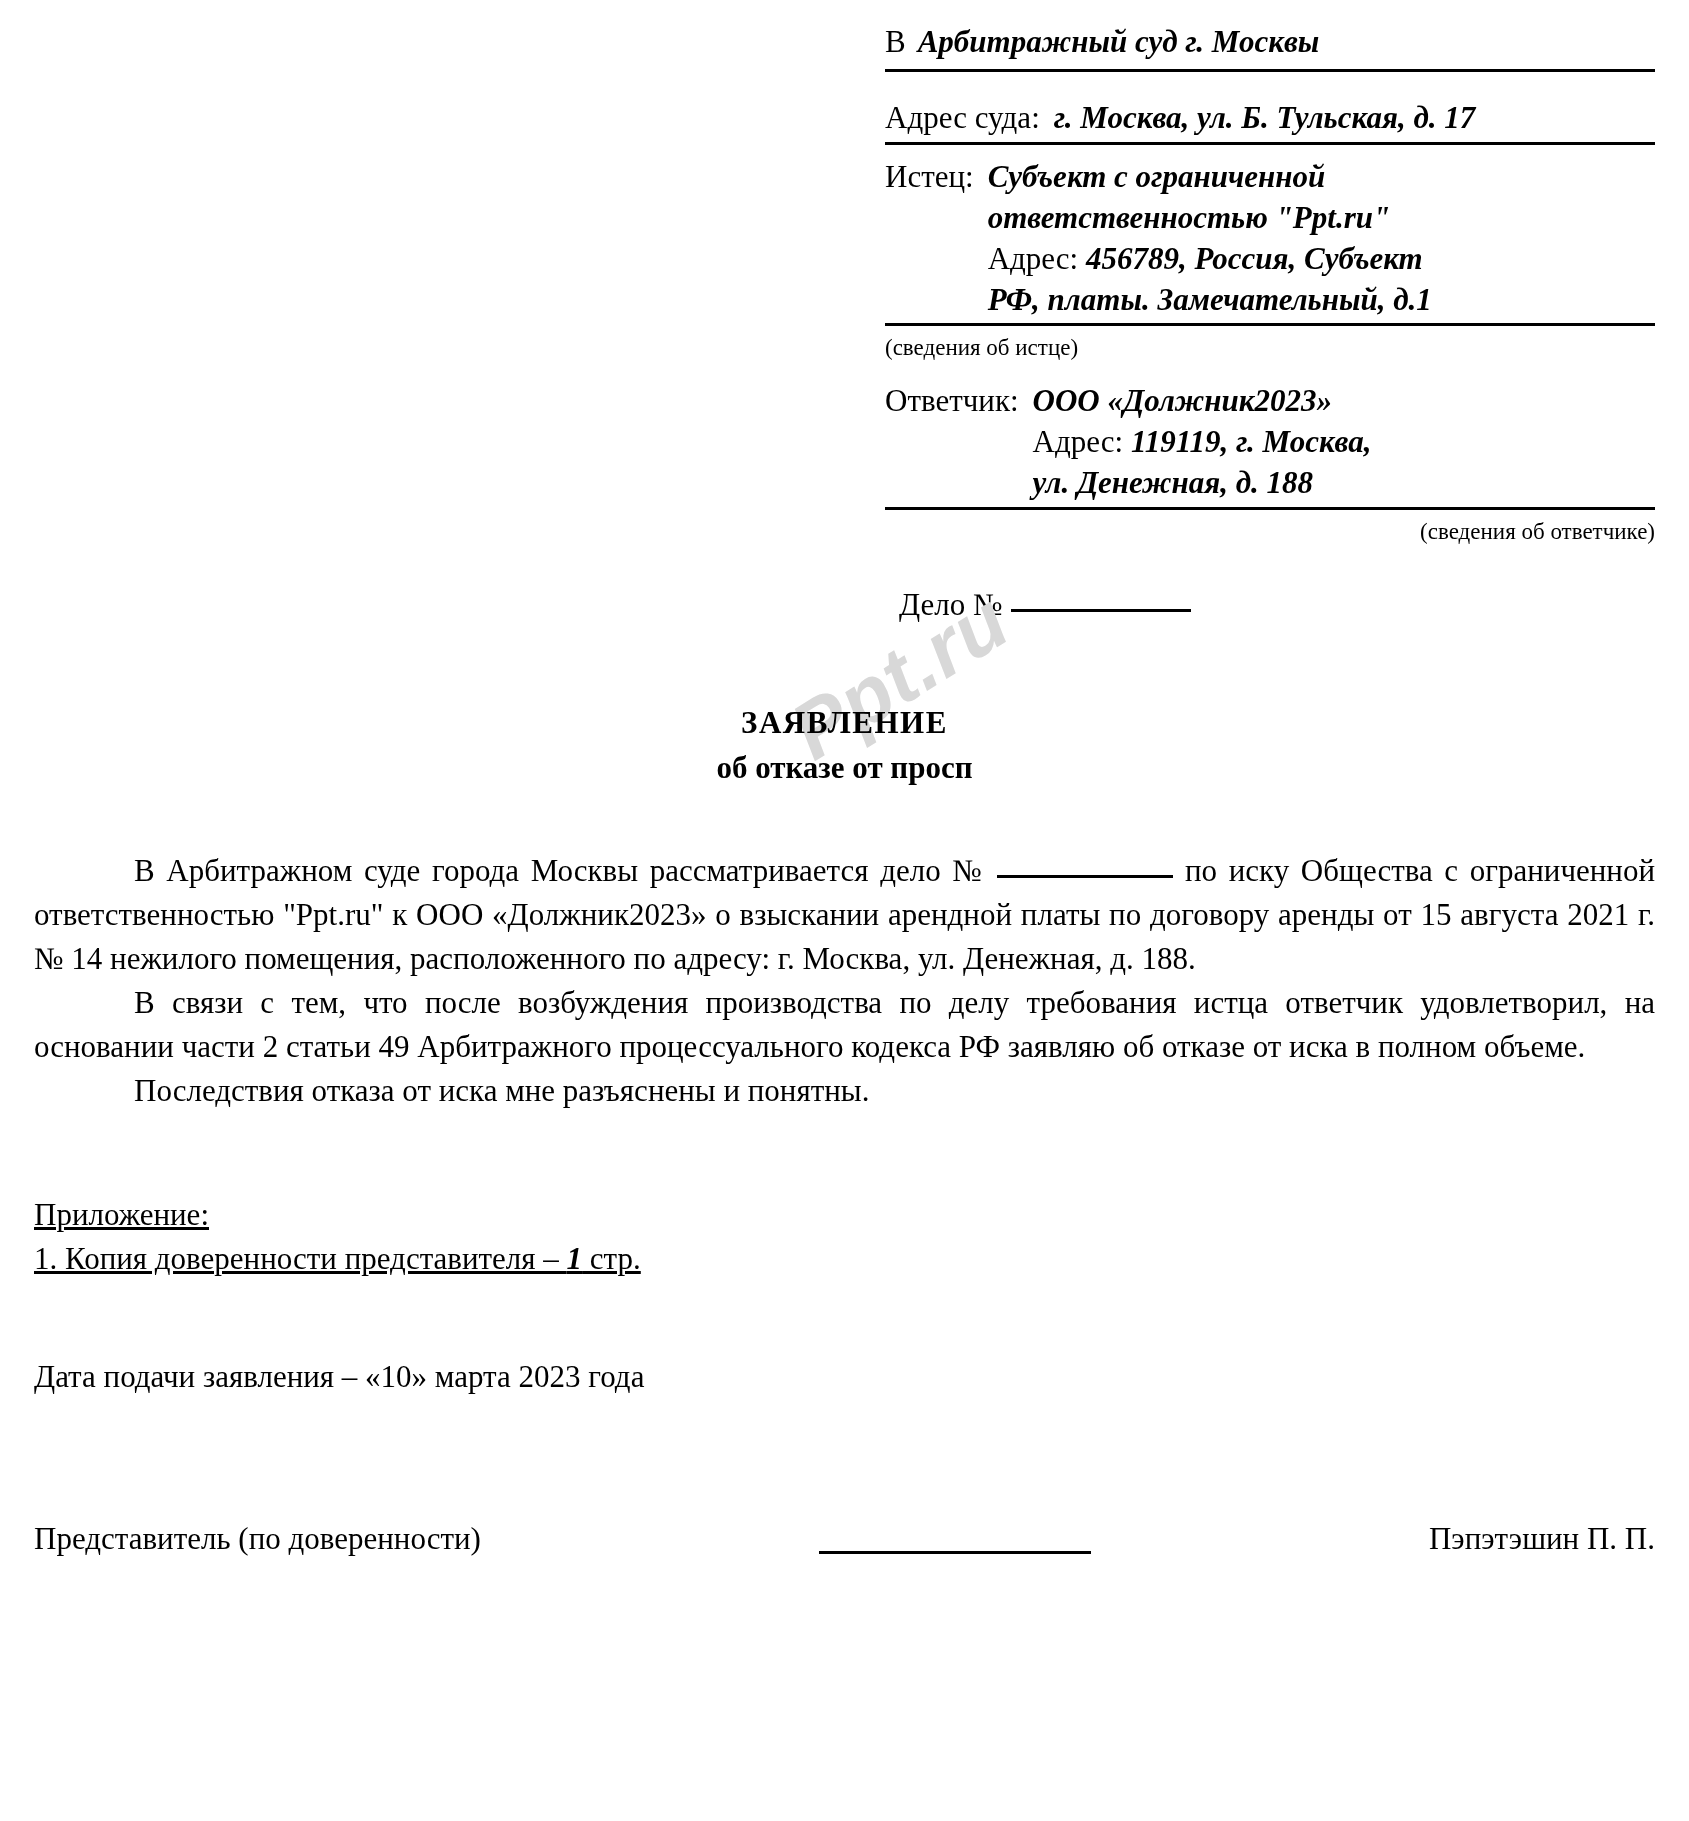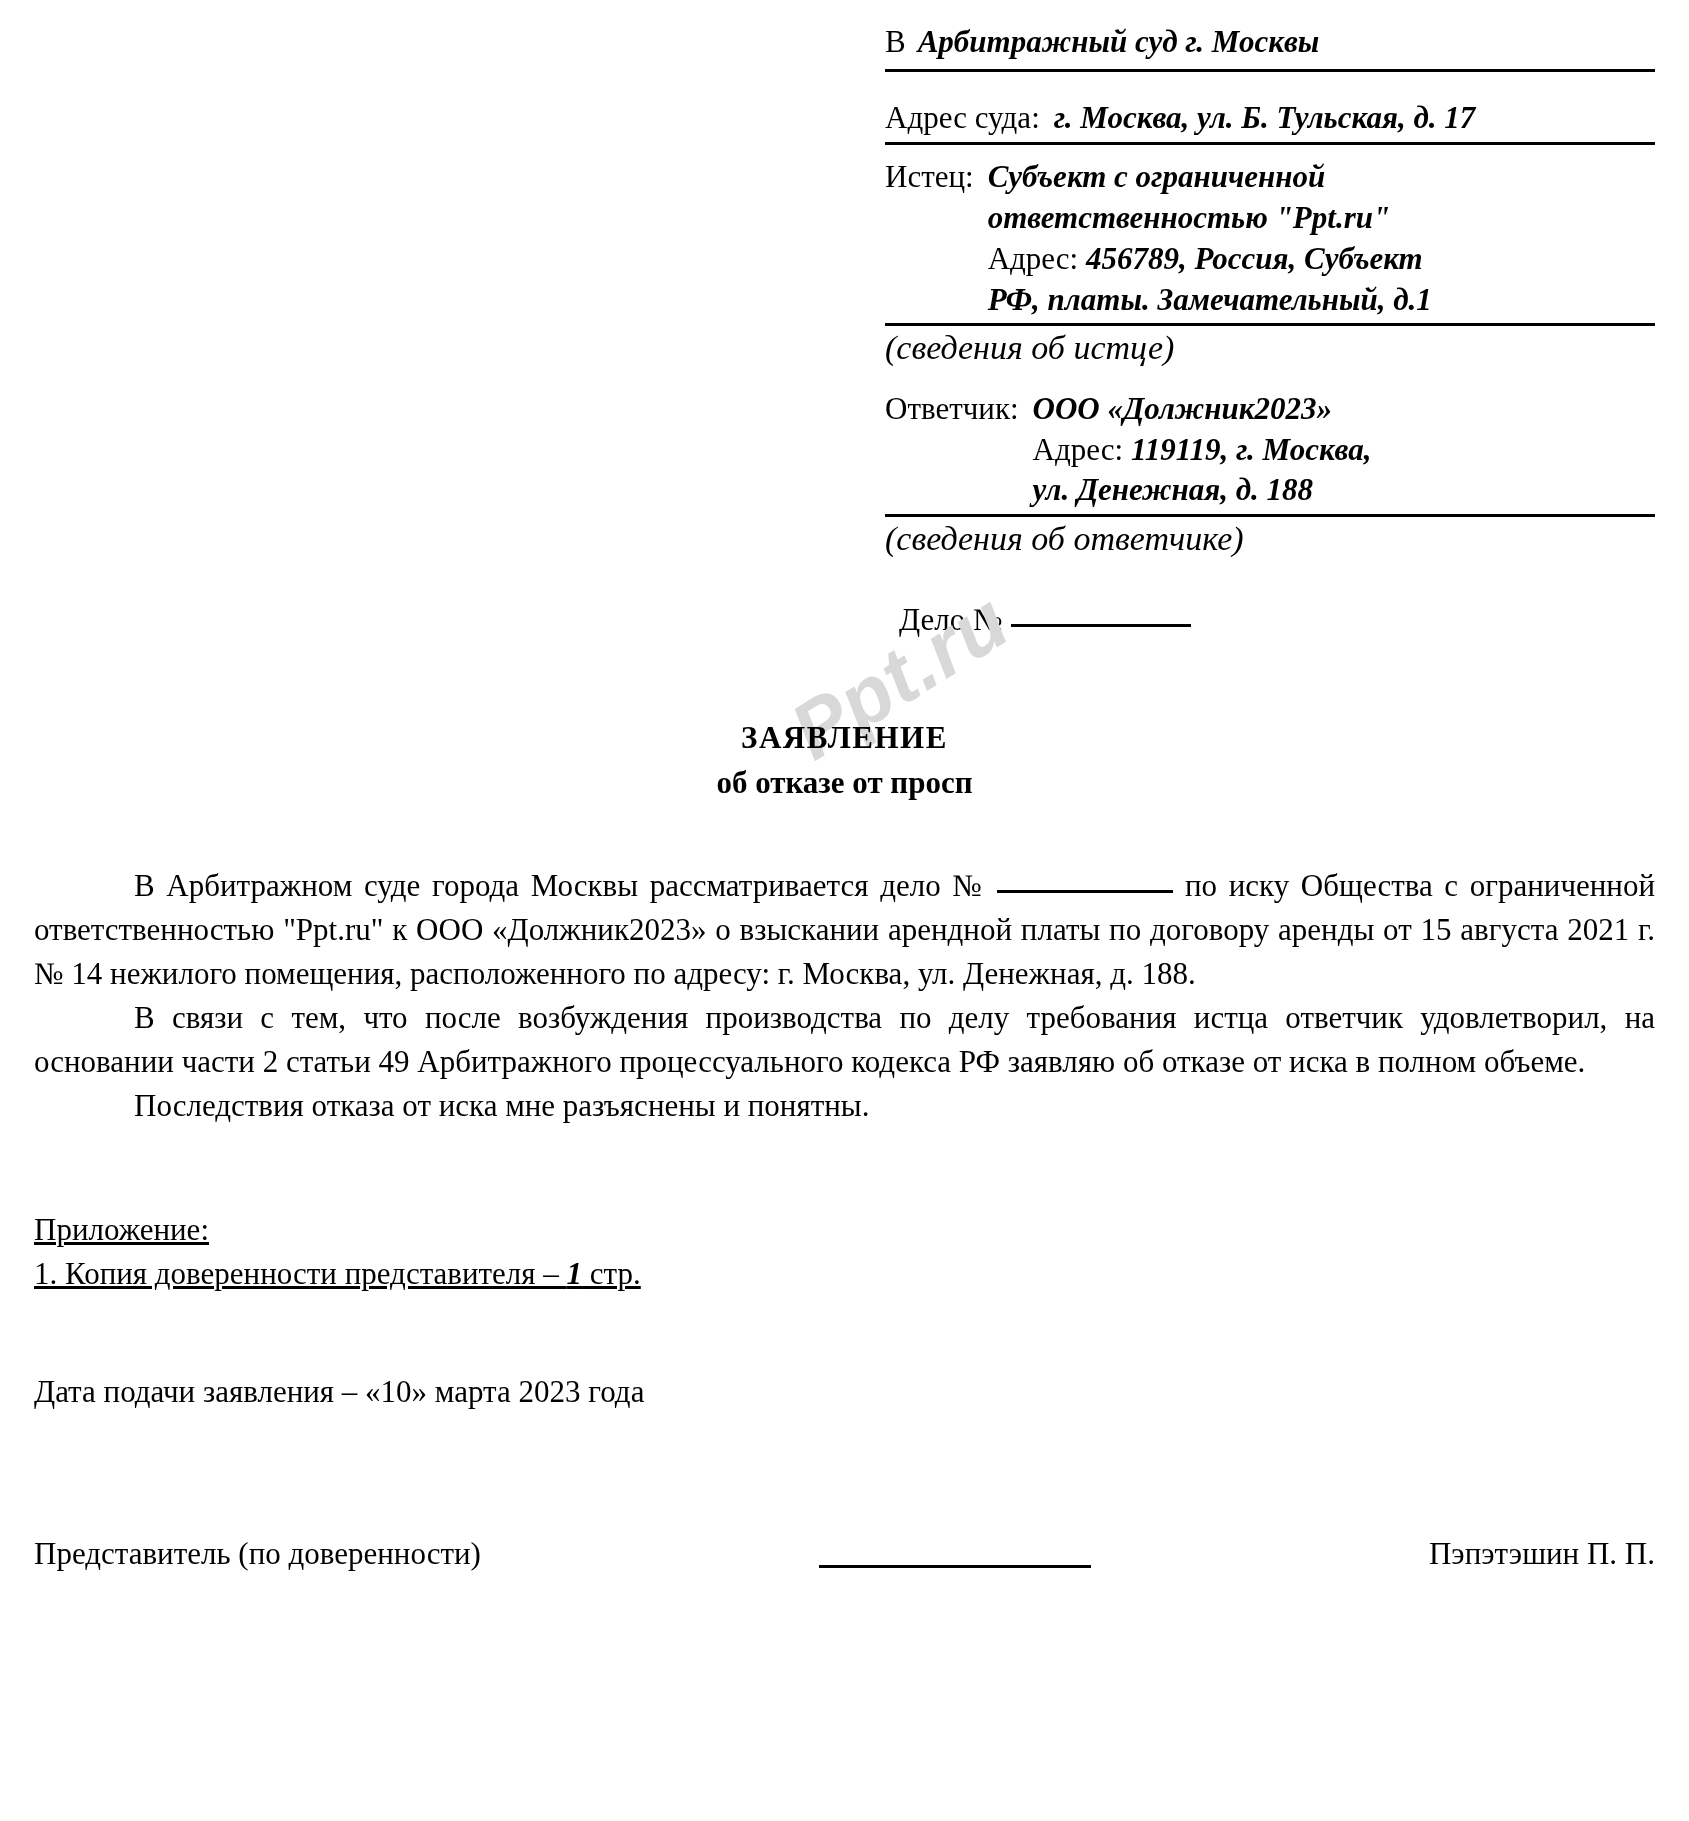--- a/index.html
+++ b/index.html
@@ -56,23 +56,23 @@
     font-style: normal;
   }
   .rule {
     border-bottom: 3px solid #000;
     height: 0;
   }
   .rule-court { margin-top: 6px; }
   .rule-tight { margin-top: 3px; }
 
   .caption {
-    font-size: 34px;
-    font-style: italic;
-    line-height: 1.3;
+    font-size: 23px;
+    line-height: 1.3;
+    padding-top: 7px;
   }
 
   .spacer-sm { height: 18px; }
   .spacer-md { height: 26px; }
 
   .caseno {
     font-size: 31px;
     line-height: 1.3;
     padding-top: 38px;
     padding-left: 14px;
@@ -219,21 +219,21 @@
 
     <div class="hrow">
       <div class="hlabel">Ответчик:</div>
       <div class="hvalue">
         <div>ООО «Должник2023»</div>
         <div><span class="plain">Адрес:</span> <span>119119, г. Москва,</span></div>
         <div>ул. Денежная, д. 188</div>
       </div>
     </div>
     <div class="rule rule-tight"></div>
-    <div class="caption" style="">(сведения об ответчике)</div>
+    <div class="caption" style="text-align:right;">(сведения об ответчике)</div>
 
     <div class="caseno">
       <span>Дело №</span><span class="blank-line"></span>
     </div>
 
   </div>
 
   <div class="title-wrap">
     <div class="title-main">ЗАЯВЛЕНИЕ</div>
     <div class="title-sub">об отказе от просп</div>

